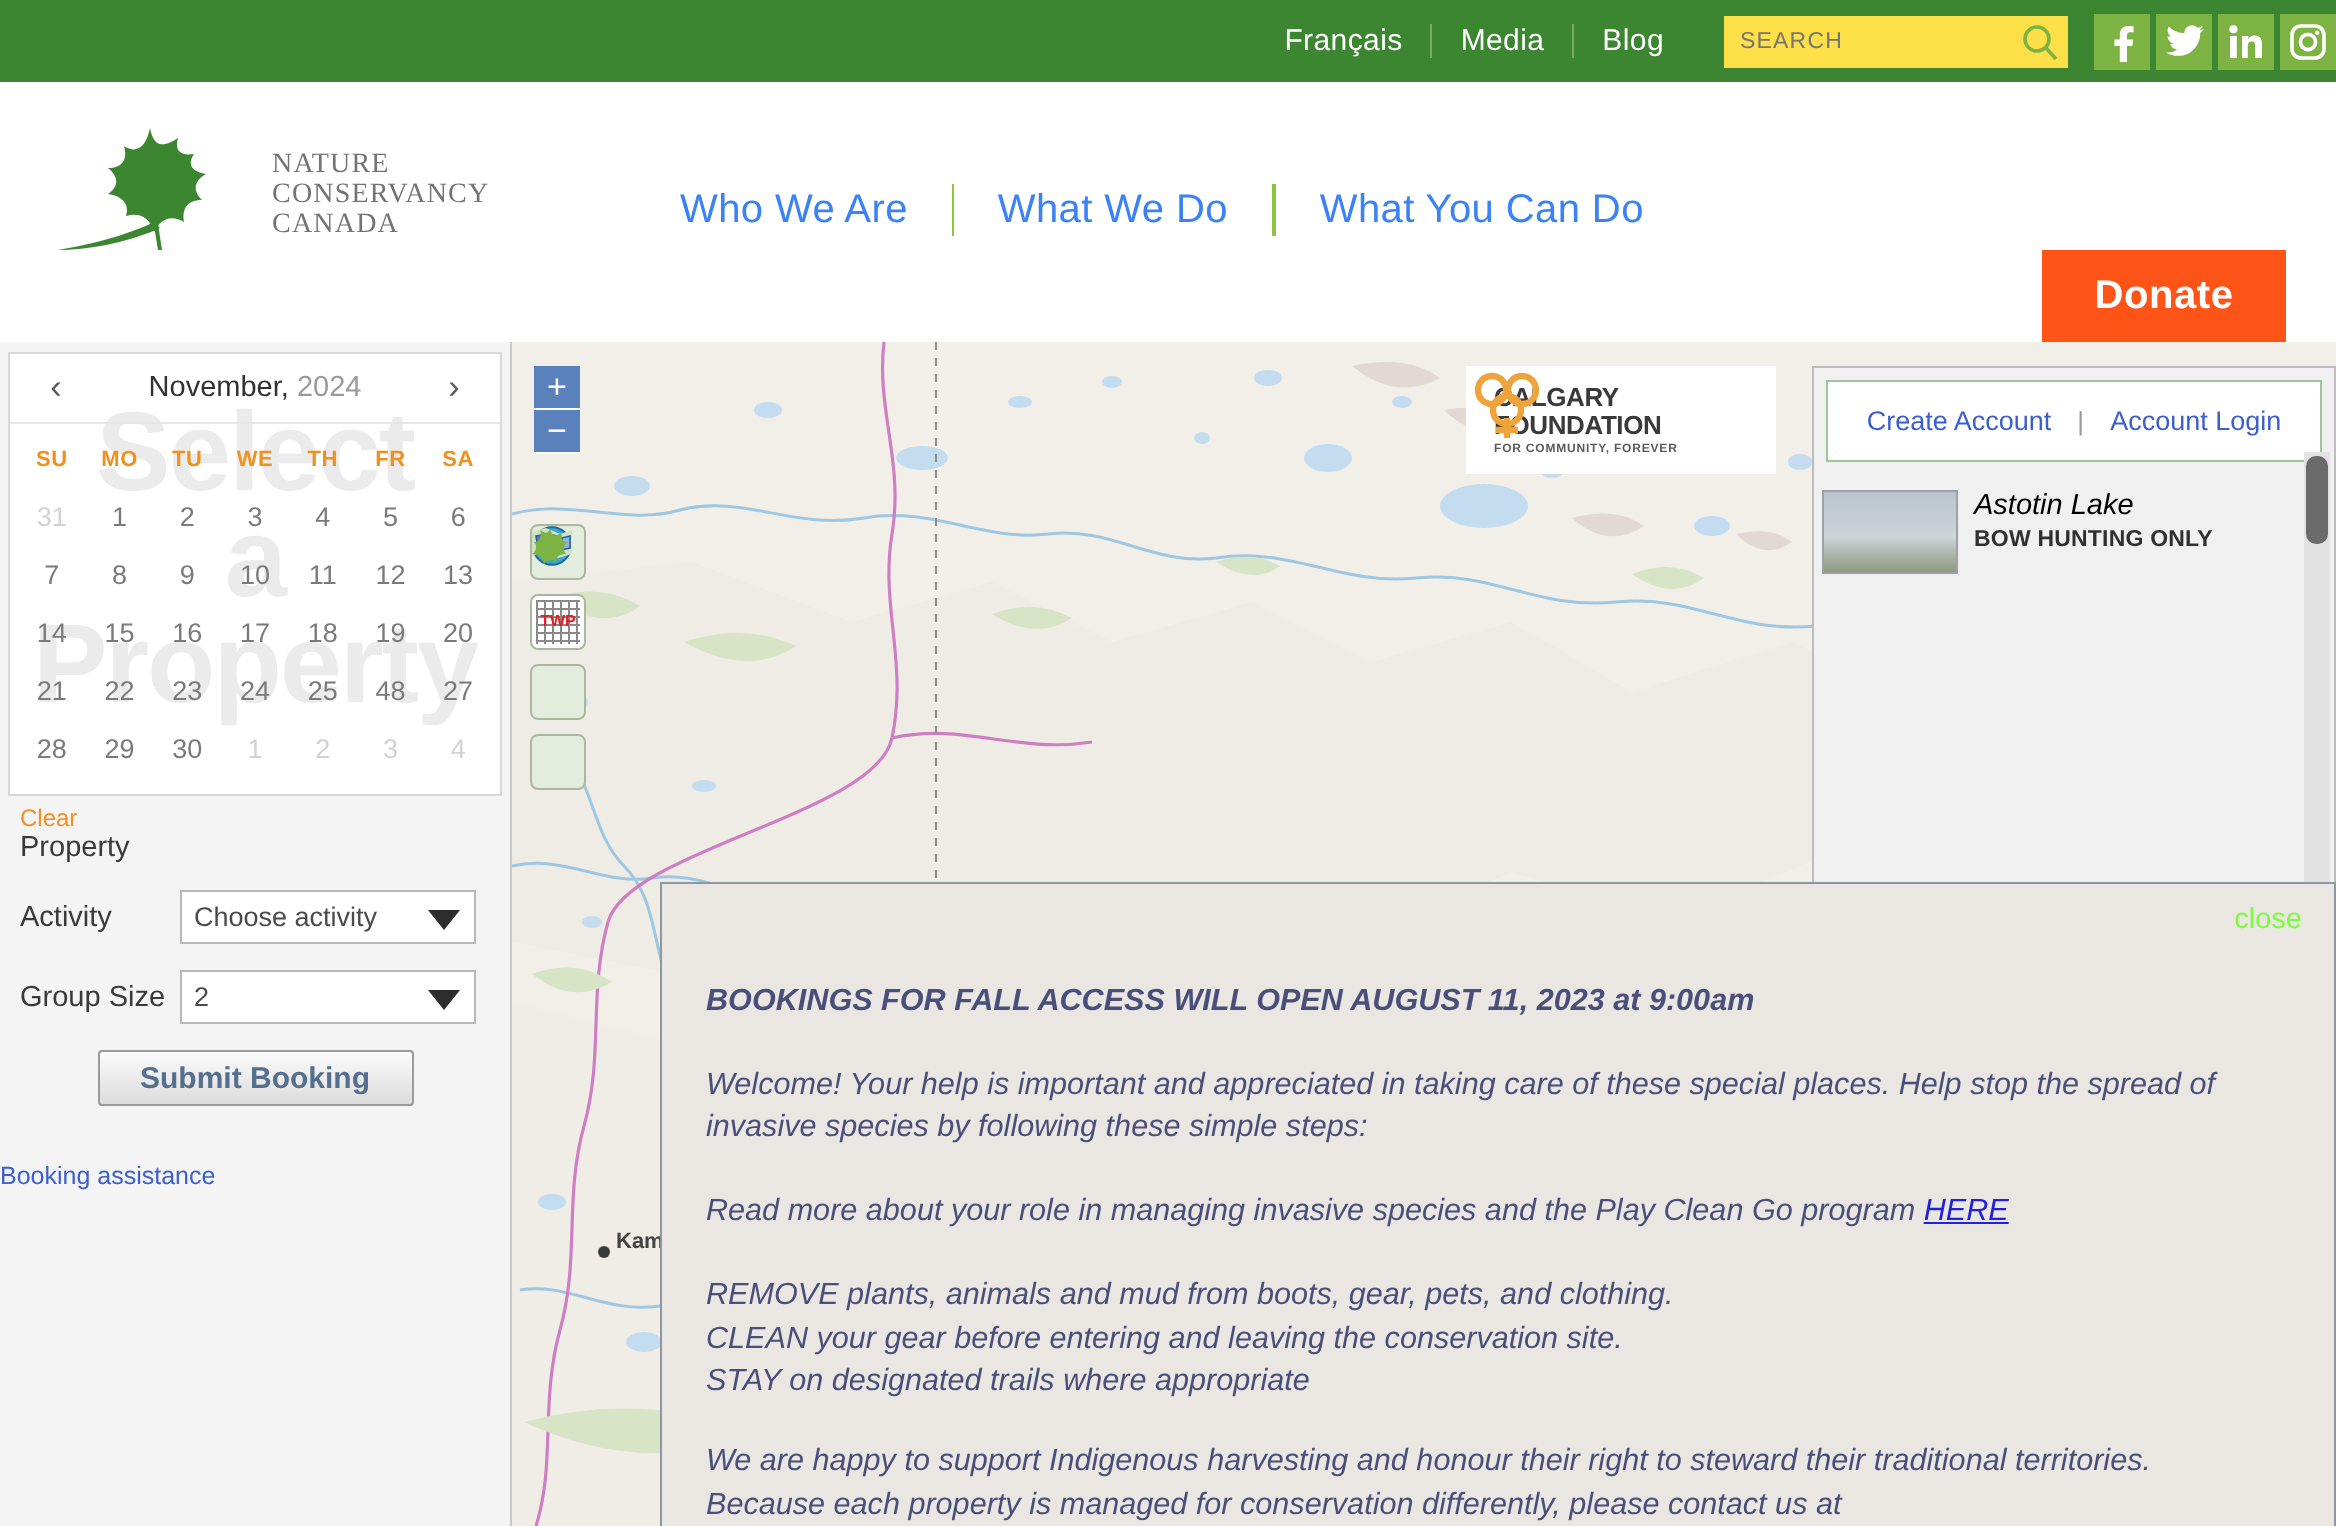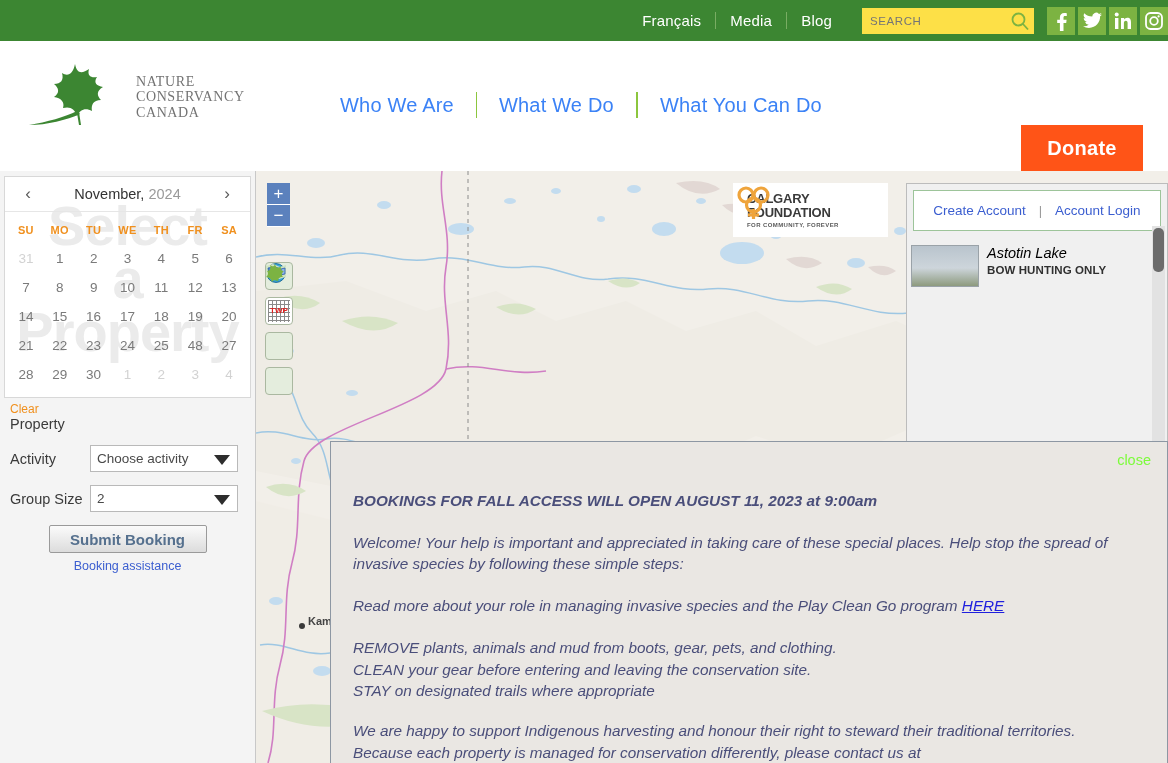--- a/index.html
+++ b/index.html
@@ -152,21 +152,21 @@
   }
   .submit-btn {
     display: block; margin: 10px auto 0 auto;
     width: 158px; height: 28px;
     background: linear-gradient(#fbfbfb, #dcdcdc);
     border: 1px solid #9a9a9a; border-radius: 2px;
     color: #55708e; font-size: 15px; font-weight: bold;
     cursor: pointer; font-family: "Liberation Sans", sans-serif;
   }
   .assist-link {
-    display: block; text-align: center; margin-top: 6px;
+    display: block; margin-top: 28px;
     color: #3b5ed0; font-size: 12.5px; text-decoration: none;
   }
 
   
   .map {
     position: absolute; left: 256px; top: 0;
     width: 912px; height: 592px;
     background: #f2efe9;
     overflow: hidden;
   }

